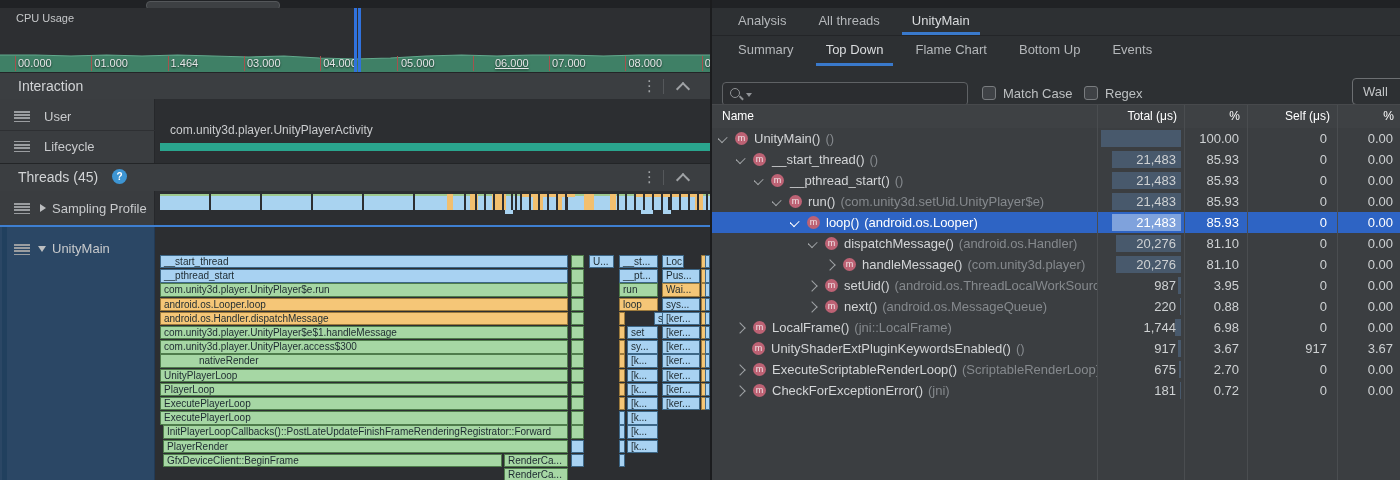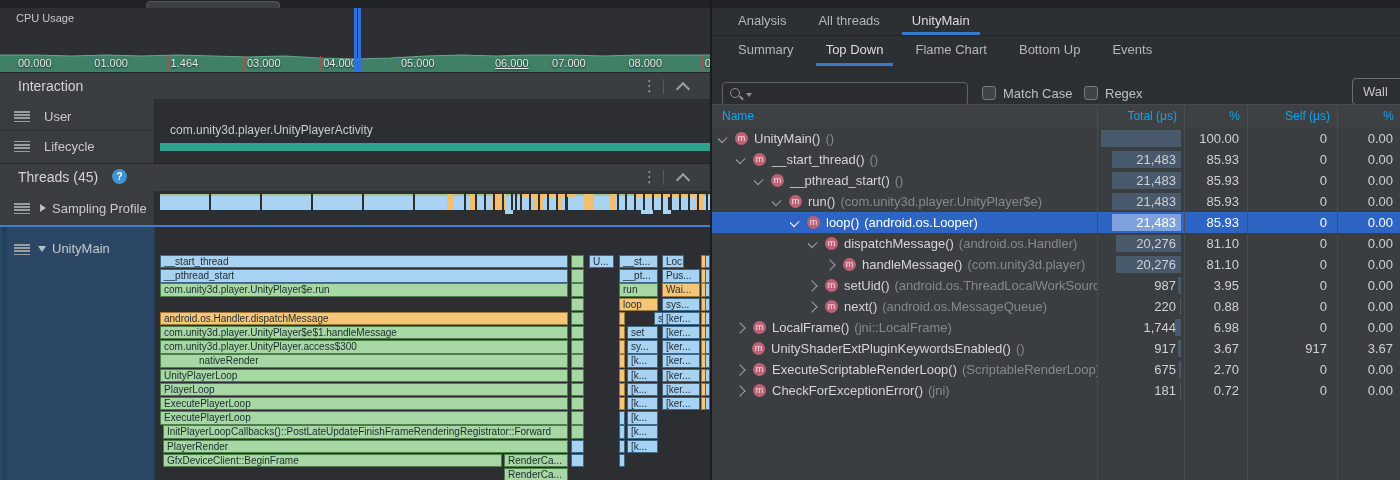--- a/index.html
+++ b/index.html
@@ -71,21 +71,21 @@
   #search-field{left:10px;top:16px;width:246px;height:24px;background:#2b2d30;border:1px solid #5f6265;border-radius:4px;box-sizing:border-box;cursor:text;}
   .mag{left:7px;top:5px;width:8px;height:8px;border:1.5px solid #909396;border-radius:50%;}
   .mag-handle{left:16px;top:14px;width:5px;height:1.5px;background:#909396;transform:rotate(45deg);}
   .mag-caret{left:23px;top:10px;width:0;height:0;border-left:3px solid transparent;border-right:3px solid transparent;border-top:4px solid #909396;}
   .checkbox{top:20px;width:14px;height:14px;background:#3f4246;border:1.5px solid #797c7f;border-radius:3px;box-sizing:border-box;cursor:pointer;}
   .check-label{top:20px;font-size:13px;color:#bdc0c2;cursor:pointer;white-space:nowrap;}
   #wall-btn{left:640px;top:12px;width:80px;height:27px;border:1px solid #6c6f72;border-radius:4px;box-sizing:border-box;
     font-size:13px;color:#c3c5c7;line-height:25px;padding-left:10px;cursor:pointer;white-space:nowrap;overflow:hidden;}
 
   #table{left:0;top:96px;width:688px;height:376px;background:#3b3e41;border-top:1px solid #47494c;box-sizing:border-box;}
-  #table-header{left:0;top:0;width:688px;height:23px;background:#3e4144;font-size:12px;color:#0ea5e9;}
+  #table-header{left:0;top:0;width:688px;height:23px;background:#3e4144;font-size:12px;color:#ffffff;}
   .hcell{top:4px;white-space:nowrap;cursor:pointer;}
   .col-sep{top:0;width:1px;height:376px;background:#4a4d50;}
   #rows{left:0;top:23px;width:688px;}
   .trow{position:relative;width:688px;height:21px;cursor:pointer;}
   .trow.sel{background:#2e64c4;}
   .tree{position:absolute;left:0;top:0;height:21px;display:flex;align-items:center;overflow:hidden;white-space:nowrap;}
   .chev{width:7px;height:7px;flex:none;margin-right:9px;}
   .chev.open{border-right:1.6px solid #9fa2a5;border-bottom:1.6px solid #9fa2a5;transform:rotate(45deg) translate(-1px,-1px);}
   .chev.closed{border-right:1.6px solid #9fa2a5;border-bottom:1.6px solid #9fa2a5;transform:rotate(-45deg);}
   .sel .chev{border-color:#fff;}
@@ -199,20 +199,21 @@
       <div class="abs" id="unitymain-label-col">
         <div class="abs" id="unitymain-stripe"></div>
         <div class="abs burger" style="left:14px;top:17px"></div>
         <div class="abs tri-down" style="left:38px;top:19px"></div>
         <div class="abs row-label" style="left:52px;top:14px">UnityMain</div>
       </div>
       <div class="abs" id="flame" style="left:0;top:0;width:710px;height:255px;">
           <div class="abs flame-seg fb" style="left: 160px; top: 28px; width: 408px; height: 13.4px;">__start_thread</div>
           <div class="abs flame-seg fb" style="left: 160px; top: 42.2px; width: 408px; height: 13.4px;">__pthread_start</div>
           <div class="abs flame-seg fg" style="left: 160px; top: 56.4px; width: 408px; height: 13.4px;">com.unity3d.player.UnityPlayer$e.run</div>
+          <div class="abs flame-seg fo" style="left: 160px; top: 70.6px; width: 408px; height: 13.4px;">android.os.Looper.loop</div>
           <div class="abs flame-seg fo" style="left: 160px; top: 84.8px; width: 408px; height: 13.4px;">android.os.Handler.dispatchMessage</div>
           <div class="abs flame-seg fg" style="left: 160px; top: 99px; width: 408px; height: 13.4px;">com.unity3d.player.UnityPlayer$e$1.handleMessage</div>
           <div class="abs flame-seg fg" style="left: 160px; top: 113.2px; width: 408px; height: 13.4px;">com.unity3d.player.UnityPlayer.access$300</div>
           <div class="abs flame-seg fg" style="left: 160px; top: 127.4px; width: 408px; height: 13.4px; padding-left: 38px;">nativeRender</div>
           <div class="abs flame-seg fg" style="left: 160px; top: 141.6px; width: 408px; height: 13.4px;">UnityPlayerLoop</div>
           <div class="abs flame-seg fg" style="left: 160px; top: 155.8px; width: 408px; height: 13.4px;">PlayerLoop</div>
           <div class="abs flame-seg fg" style="left: 160px; top: 170px; width: 408px; height: 13.4px;">ExecutePlayerLoop</div>
           <div class="abs flame-seg fg" style="left: 160px; top: 184.2px; width: 408px; height: 13.4px;">ExecutePlayerLoop</div>
           <div class="abs flame-seg fg" style="left: 163px; top: 198.4px; width: 405px; height: 13.4px;">InitPlayerLoopCallbacks()::PostLateUpdateFinishFrameRenderingRegistrator::Forward</div>
           <div class="abs flame-seg fg" style="left: 163px; top: 212.6px; width: 405px; height: 13.4px;">PlayerRender</div>
@@ -375,21 +376,21 @@
             <div class="num" style="left: 385px; width: 79px;">21,483</div>
             <div class="num" style="left: 472px; width: 55px;">85.93</div>
             <div class="num" style="left: 535px; width: 80px;">0</div>
             <div class="num" style="left: 625px; width: 56px;">0.00</div>
           </div>
           <div class="trow">
             <div class="tree" style="left: 60px; width: 325px;">
               <span class="chev open"></span>
               <span class="micon">m</span>
               <span class="fname">run()</span>
-              <span class="fpkg">(com.unity3d.player.UnityPlayer$e)</span>
+              <span class="fpkg">(com.unity3d.setUid.UnityPlayer$e)</span>
             </div>
             <div class="tbar" style="left: 400px; width: 69px;"></div>
             <div class="num" style="left: 385px; width: 79px;">21,483</div>
             <div class="num" style="left: 472px; width: 55px;">85.93</div>
             <div class="num" style="left: 535px; width: 80px;">0</div>
             <div class="num" style="left: 625px; width: 56px;">0.00</div>
           </div>
           <div class="trow sel">
             <div class="tree" style="left: 78px; width: 307px;">
               <span class="chev open"></span>

